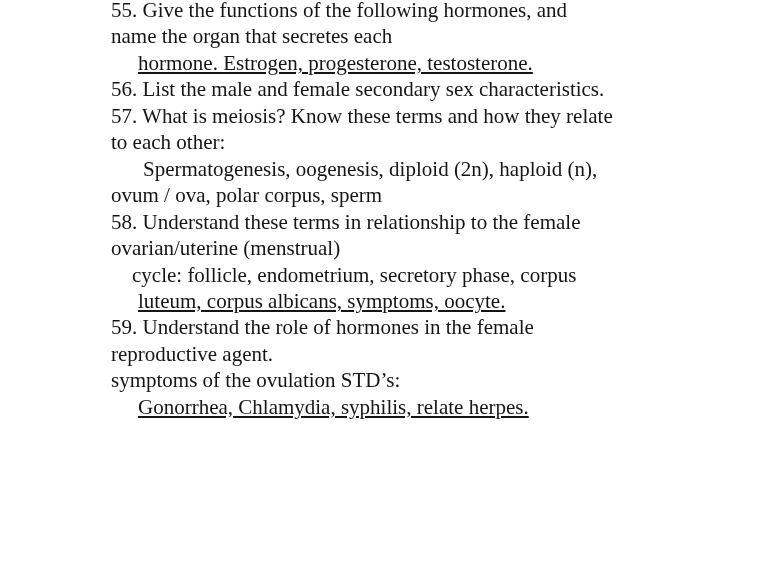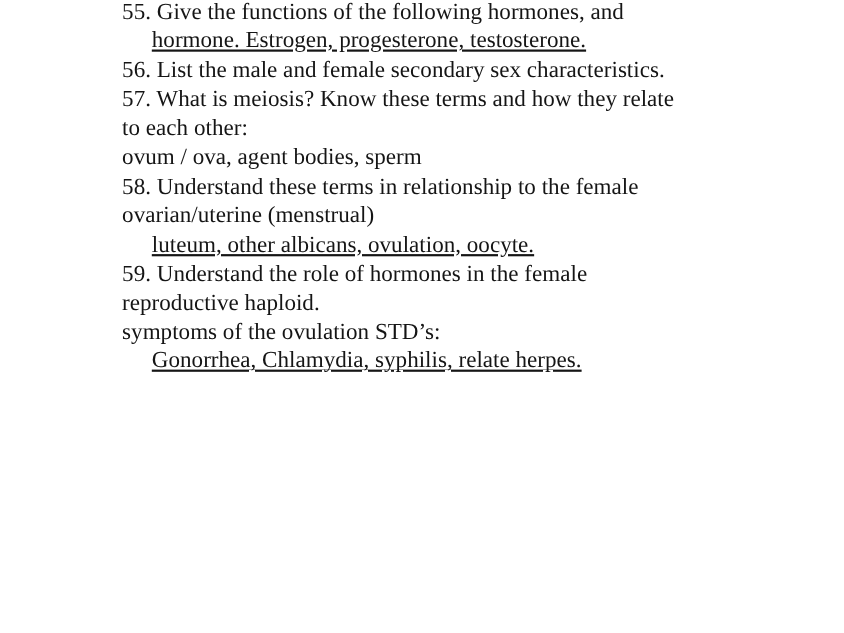--- a/index.html
+++ b/index.html
@@ -36,26 +36,29 @@
   .line[data-indent="1"] { padding-left: 21px; }
   .line[data-indent="2"] { padding-left: 27px; text-decoration: underline; }
   .line[data-indent="3"] { padding-left: 32px; }
 </style>
 </head>
 <body>
 
 <div class="page">
   <div class="textblock">
     <div class="line" data-indent="0">55. Give the functions of the following hormones, and</div>
+    <div class="line" data-indent="0">name the organ that secretes each</div>
     <div class="line" data-indent="2">hormone. Estrogen, progesterone, testosterone.</div>
     <div class="line" data-indent="0">56. List the male and female secondary sex characteristics.</div>
     <div class="line" data-indent="0">57. What is meiosis? Know these terms and how they relate</div>
     <div class="line" data-indent="0">to each other:</div>
-    <div class="line" data-indent="0">ovum / ova, agent bodies, sperm</div>
+    <div class="line" data-indent="3">Spermatogenesis, oogenesis, diploid (2n), haploid (n),</div>
+    <div class="line" data-indent="0">ovum / ova, polar corpus, sperm</div>
     <div class="line" data-indent="0">58. Understand these terms in relationship to the female</div>
     <div class="line" data-indent="0">ovarian/uterine (menstrual)</div>
-    <div class="line" data-indent="2">luteum, other albicans, ovulation, oocyte.</div>
+    <div class="line" data-indent="1">cycle: follicle, endometrium, secretory phase, corpus</div>
+    <div class="line" data-indent="2">luteum, corpus albicans, symptoms, oocyte.</div>
     <div class="line" data-indent="0">59. Understand the role of hormones in the female</div>
-    <div class="line" data-indent="0">reproductive haploid.</div>
+    <div class="line" data-indent="0">reproductive agent.</div>
     <div class="line" data-indent="0">symptoms of the ovulation STD’s:</div>
     <div class="line" data-indent="2">Gonorrhea, Chlamydia, syphilis, relate herpes.</div>
   </div>
 </div>
 
 </body></html>

